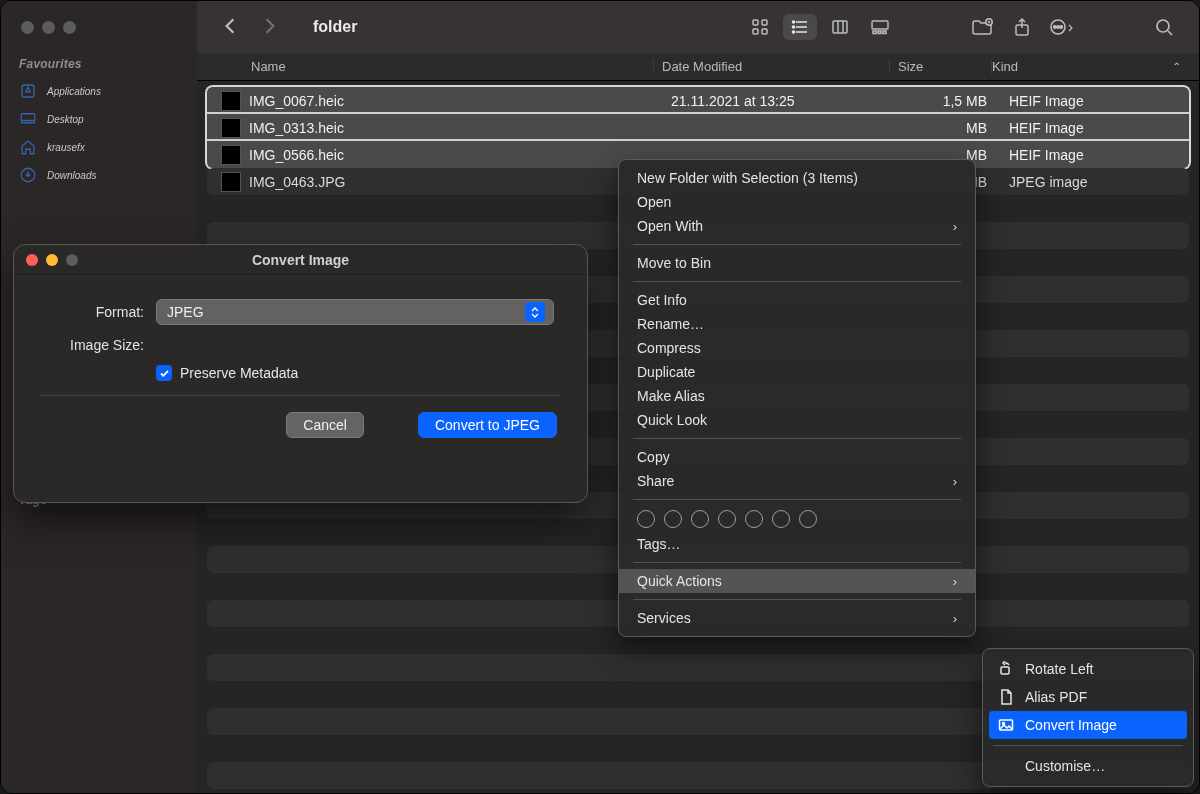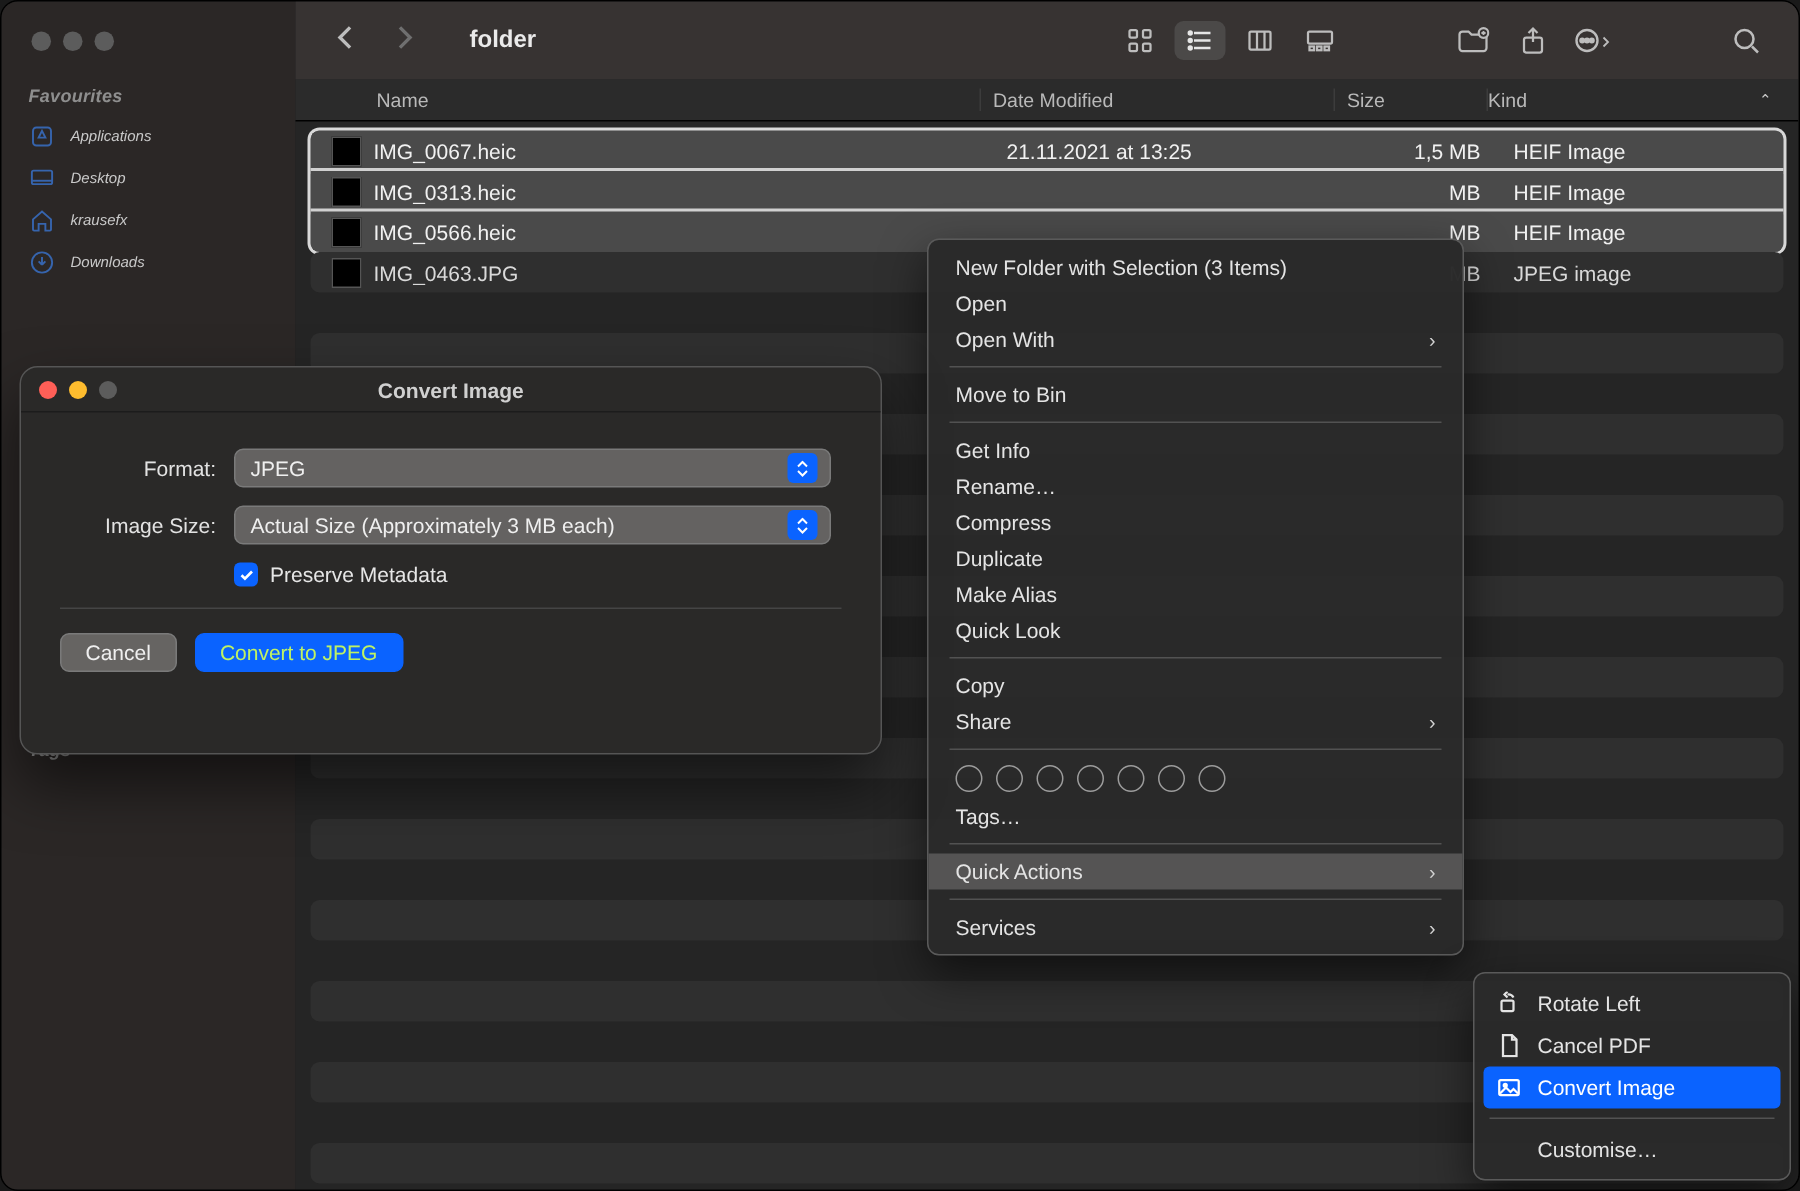--- a/index.html
+++ b/index.html
@@ -141,27 +141,27 @@
     background:#0a63ff; display:flex; flex-direction:column; align-items:center;
     justify-content:center; gap:1px;
   }
   .caret svg{display:block;}
   .checkbox {
     width:16px; height:16px; border-radius:4px; background:#0a63ff;
     display:flex; align-items:center; justify-content:center; margin-right:8px;
     color:#fff; font-size:12px;
   }
   .sheet-sep { border:none; border-top:1px solid #454545; margin:14px 0 16px 0;}
-  .sheet-buttons { display:flex; justify-content:flex-start; gap:12px; padding-right:4px;}
+  .sheet-buttons { display:flex; justify-content:flex-end; gap:30px; padding-right:4px;}
   .btn {
     height:26px; border-radius:6px; padding:0 16px; font-size:14px;
     display:flex; align-items:center; border:1px solid #7a7a7a;
     background:#666462; color:#efefef;
   }
-  .btn.primary { background:#0a63ff; border-color:#0a63ff; color:#bef264;}
+  .btn.primary { background:#0a63ff; border-color:#0a63ff; color:#ffffff;margin-left:24px;}
   
 </style>
 </head>
 <body>
 
 <div class="finder">
 
   <div class="sidebar">
     <div class="titlebar">
       <div class="traffic tl-close"></div>
@@ -416,21 +416,21 @@
     </span>
     <span>Rotate Left</span>
   </div>
   <div class="sm-item">
     <span class="sm-icon">
       <svg width="16" height="16" viewBox="0 0 16 16" fill="none" stroke="#e4e4e4" stroke-width="1.5">
           <path d="M4 1h6l3 3v11H4z"></path>
           <path d="M10 1v3h3"></path>
         </svg>
     </span>
-    <span>Cancel PDF</span>
+    <span>Alias PDF</span>
   </div>
   <div class="sm-item hi">
     <span class="sm-icon">
       <svg width="16" height="16" viewBox="0 0 16 16" fill="none" stroke="#fff" stroke-width="1.5">
           <rect x="1.5" y="3" width="13" height="10" rx="1"></rect>
           <circle cx="5.5" cy="6.5" r="1" fill="#fff"></circle>
           <path d="M2 12l4-4 3 3 2-2 3 3"></path>
         </svg>
     </span>
     <span>Convert Image</span>
@@ -461,31 +461,20 @@
               <path d="M1 4l3-3 3 3" stroke="#fff" stroke-width="1.3" fill="none"></path>
             </svg>
           <svg width="8" height="5" viewBox="0 0 8 5">
               <path d="M1 1l3 3 3-3" stroke="#fff" stroke-width="1.3" fill="none"></path>
             </svg>
         </span>
       </div>
     </div>
     <div class="form-row">
       <div class="form-label">Image Size:</div>
-      <div class="select" style="width:398px">
-        <span>Actual Size (Approximately 3 MB each)</span>
-        <span class="caret">
-          <svg width="8" height="5" viewBox="0 0 8 5">
-              <path d="M1 4l3-3 3 3" stroke="#fff" stroke-width="1.3" fill="none"></path>
-            </svg>
-          <svg width="8" height="5" viewBox="0 0 8 5">
-              <path d="M1 1l3 3 3-3" stroke="#fff" stroke-width="1.3" fill="none"></path>
-            </svg>
-        </span>
-      </div>
     </div>
     <div class="form-row" style="padding-left:116px;">
       <div class="checkbox">
         <svg width="11" height="11" viewBox="0 0 11 11">
             <path d="M2 5.5l2.3 2.3L9 3" stroke="#fff" stroke-width="1.8" fill="none"></path>
           </svg>
       </div>
       <span>Preserve Metadata</span>
     </div>
     <hr class="sheet-sep">

